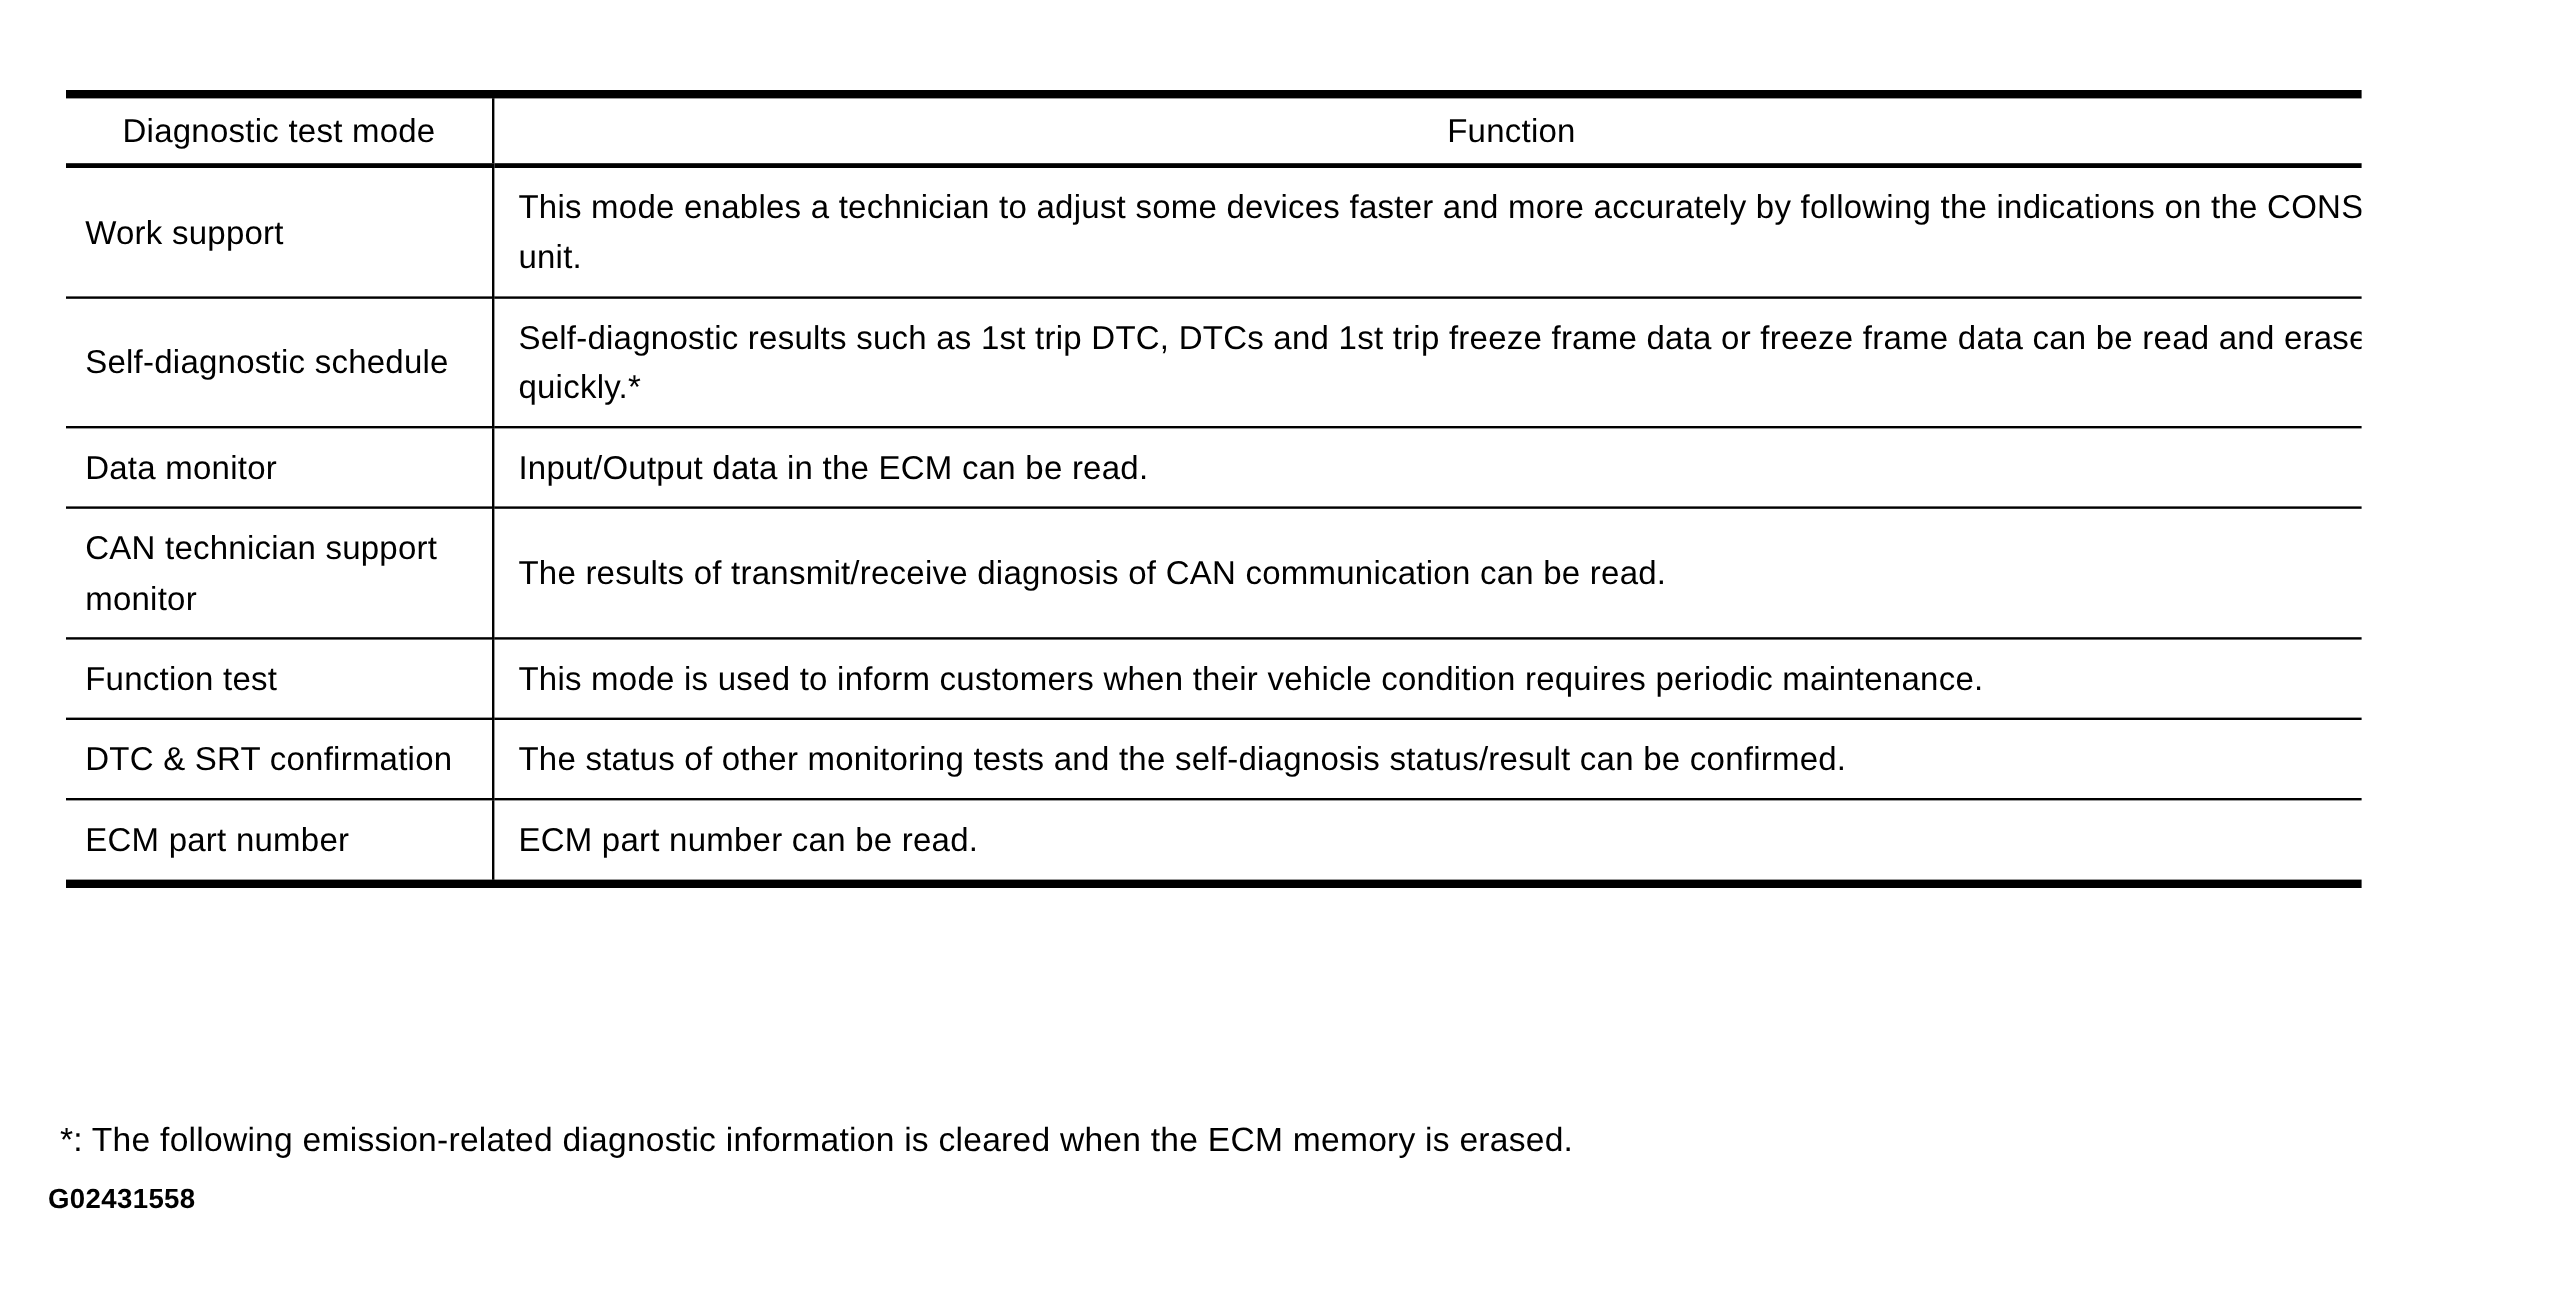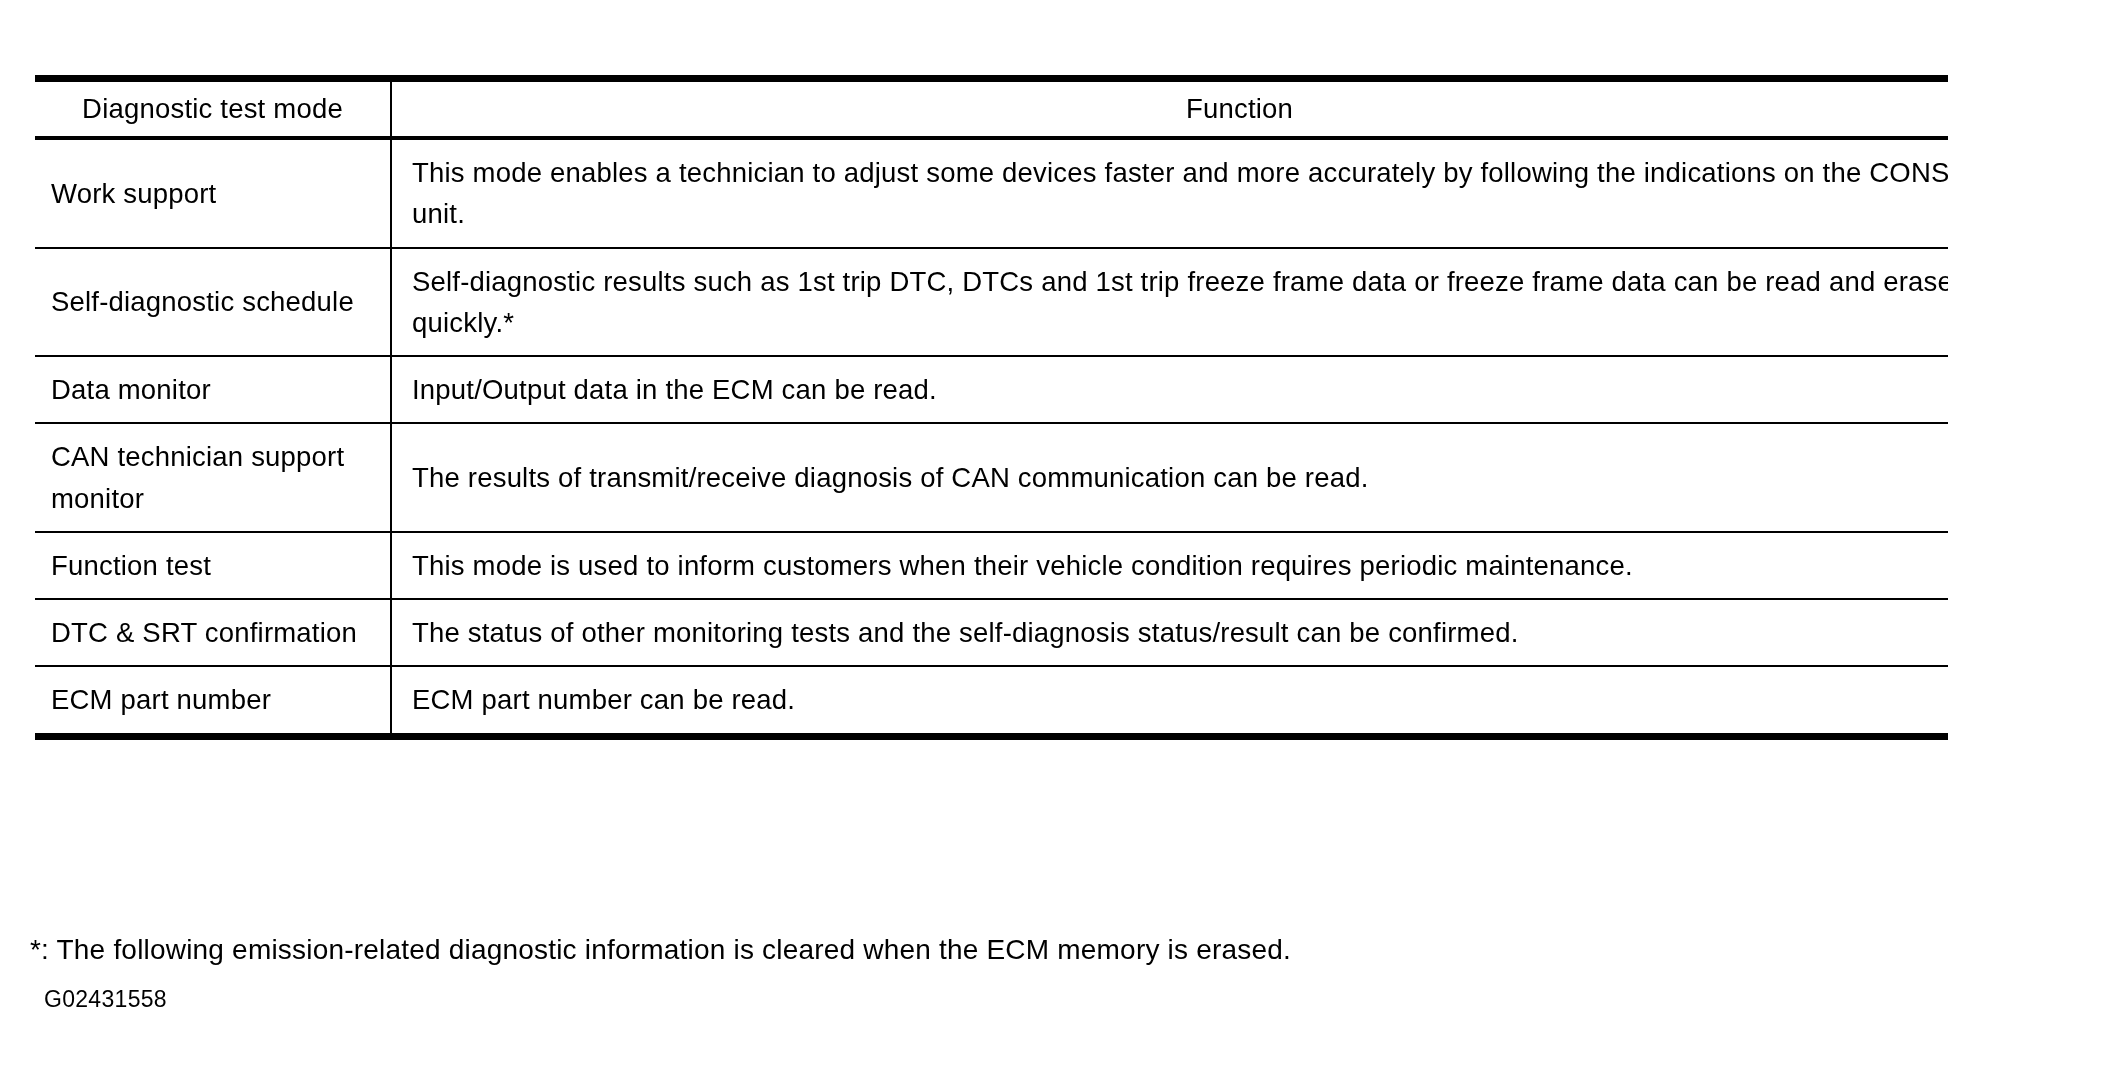--- a/index.html
+++ b/index.html
@@ -8,20 +8,21 @@
     background: #ffffff;
     font-family: "Liberation Sans", sans-serif;
     color: #000000;
   }
   .page {
     position: relative;
     width: 1948px;
     height: 1081px;
     background: #ffffff;
     overflow: hidden;
+    margin-left: 20px;
   }
   table.diag-table {
     position: absolute;
     left: 35px;
     top: 75px;
     width: 2052px;
     border-collapse: collapse;
     table-layout: fixed;
     border-top: 7px solid #000;
     border-bottom: 7px solid #000;
@@ -61,24 +62,24 @@
     position: absolute;
     left: 30px;
     top: 932px;
     font-size: 28px;
     line-height: 1.3;
     letter-spacing: 0.2px;
     text-align: center;
   }
   .figure-id {
     position: absolute;
-    left: 44px;
+    left: 20px;
     top: 986px;
     font-size: 23px;
-    font-weight: normal;
+    font-weight: bold;
     letter-spacing: 0.3px;
   }
 </style>
 </head>
 <body>
 
 <div class="page">
 
   <table class="diag-table">
     <colgroup>

